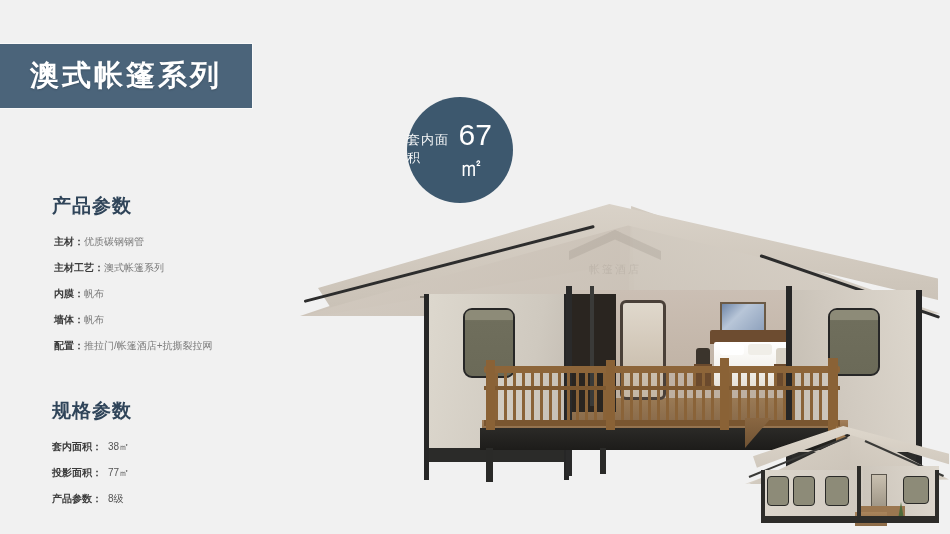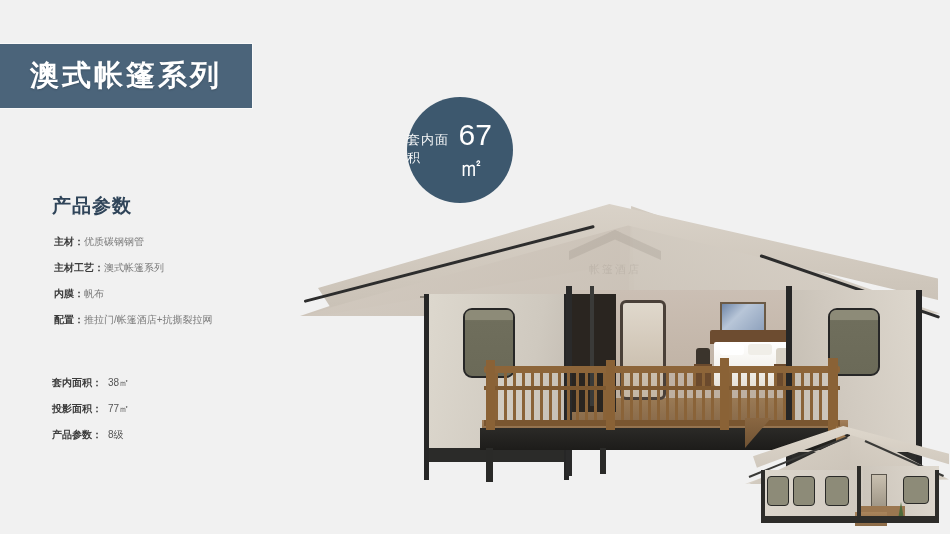--- a/index.html
+++ b/index.html
@@ -284,25 +284,29 @@
     <div class="param-row">
       <span class="k">主材：</span><span class="v">优质碳钢钢管</span>
     </div>
     <div class="param-row">
       <span class="k">主材工艺：</span><span class="v">澳式帐篷系列</span>
     </div>
     <div class="param-row">
       <span class="k">内膜：</span><span class="v">帆布</span>
     </div>
     <div class="param-row">
+      <span class="k">墙体：</span><span class="v">帆布</span>
+    </div>
+    <div class="param-row">
       <span class="k">配置：</span><span class="v">推拉门/帐篷酒店+抗撕裂拉网</span>
     </div>
   </div>
 
   <div class="section" id="spec-section">
+    <div class="sec-head">规格参数</div>
 
     <div class="param-row">
       <span class="k">套内面积：</span><span class="v">38㎡</span>
     </div>
     <div class="param-row">
       <span class="k">投影面积：</span><span class="v">77㎡</span>
     </div>
     <div class="param-row">
       <span class="k">产品参数：</span><span class="v">8级</span>
     </div>

